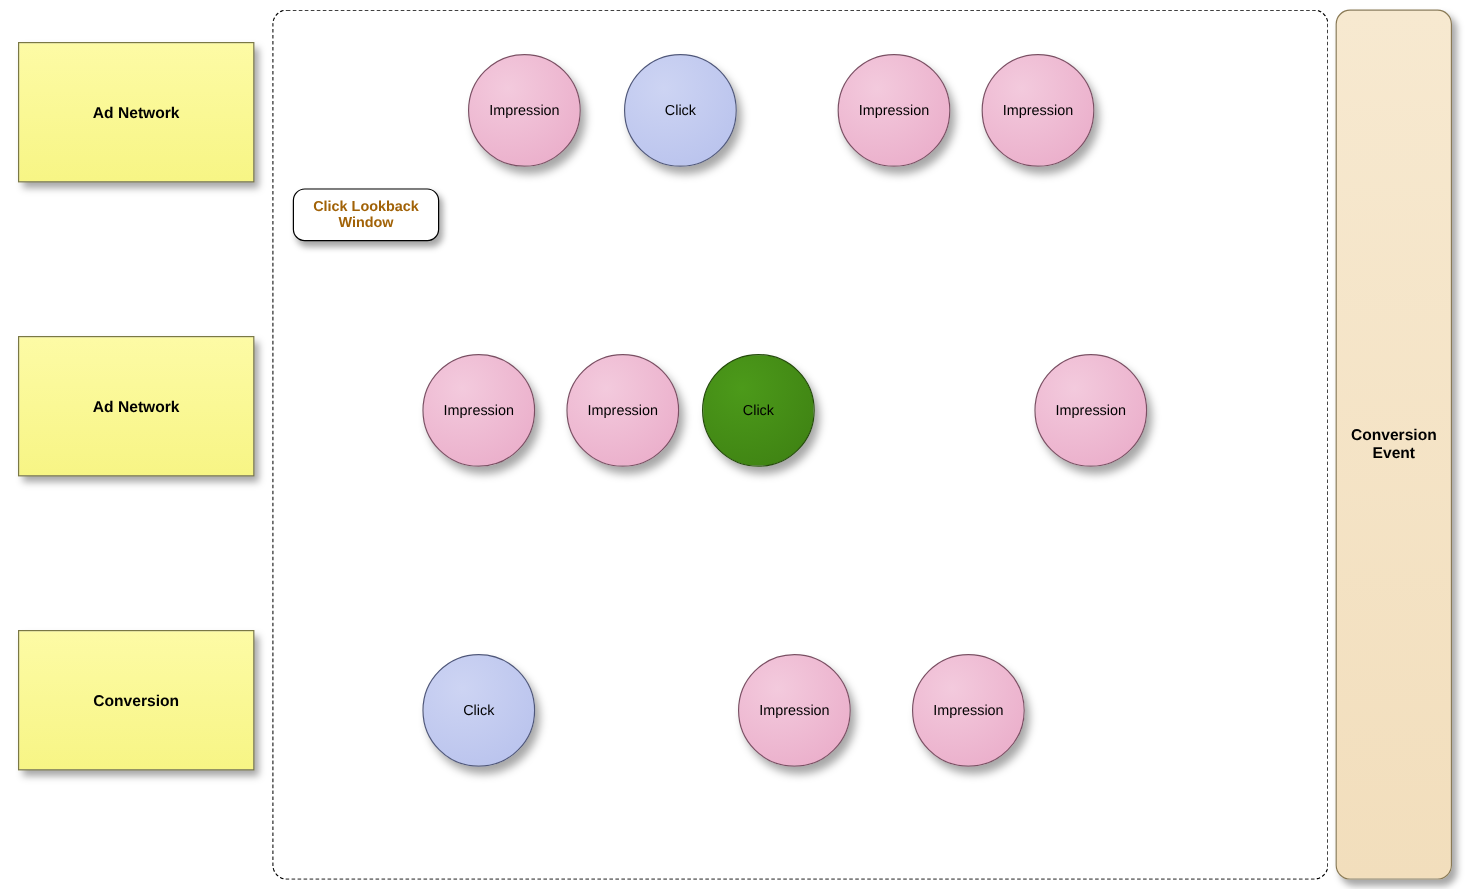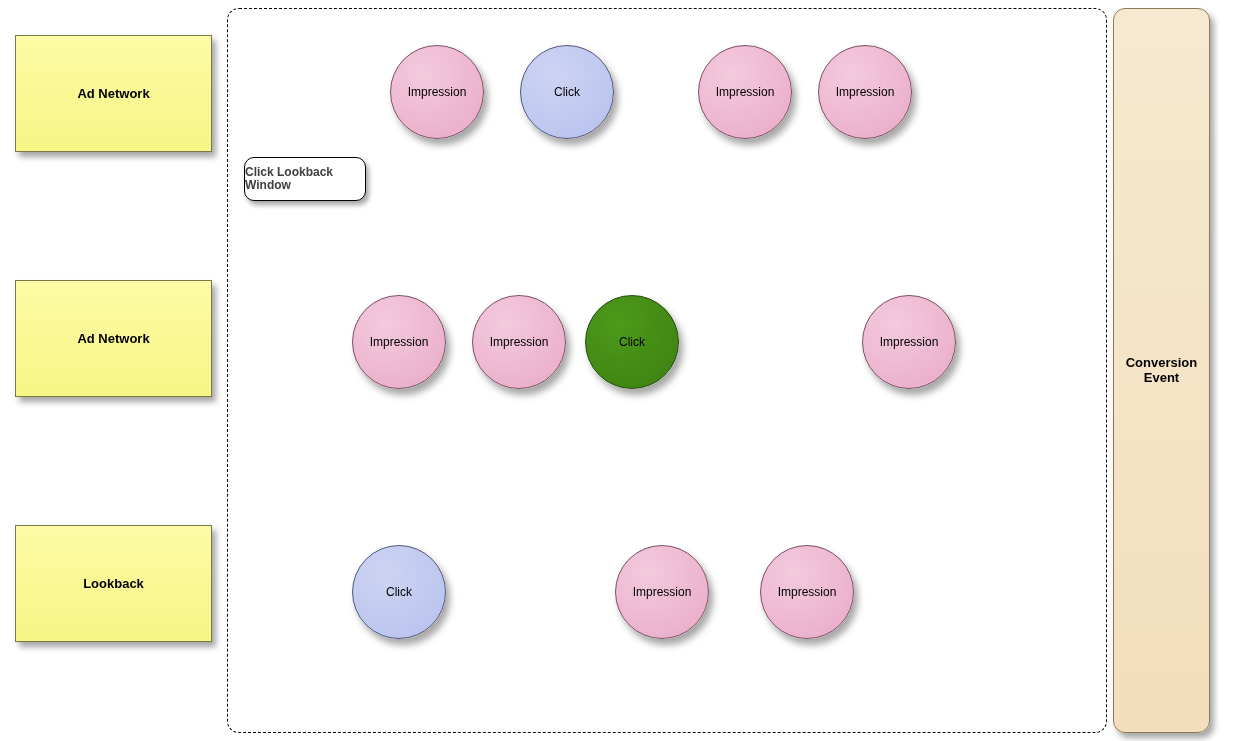--- a/index.html
+++ b/index.html
@@ -36,23 +36,24 @@
   .lookback-label {
     position: absolute;
     background: #ffffff;
     border: 1.5px solid #000;
     border-radius: 10px;
     width: 120px;
     height: 42px;
     display: flex;
     align-items: center;
     justify-content: center;
+    text-align: center;
     font-size: 12px;
     font-weight: bold;
-    color: #404040;
+    color: #a16207;
     box-shadow: 3px 4px 5px rgba(0,0,0,0.35);
     line-height: 1.1;
   }
   .event-circle {
     position: absolute;
     width: 92px;
     height: 92px;
     border-radius: 50%;
     border: 1px solid #333;
     box-shadow: 4px 6px 7px rgba(0,0,0,0.35);
@@ -85,21 +86,21 @@
 </head>
 <body>
 
 <div class="source-box" style="left:15px; top:35px;">
   <span>Ad Network</span>
 </div>
 <div class="source-box" style="left:15px; top:280px;">
   <span>Ad Network</span>
 </div>
 <div class="source-box" style="left:15px; top:525px;">
-  <span>Lookback</span>
+  <span>Conversion</span>
 </div>
 
 <div class="window-box" style="left:227px; top:8px; width:878px; height:723px;"></div>
 
 <div class="lookback-label" style="left:244px; top:157px;">
   <span>Click Lookback Window</span>
 </div>
 
 <div class="event-circle impression" style="left:390px; top:45px;">
   <span>Impression</span>

